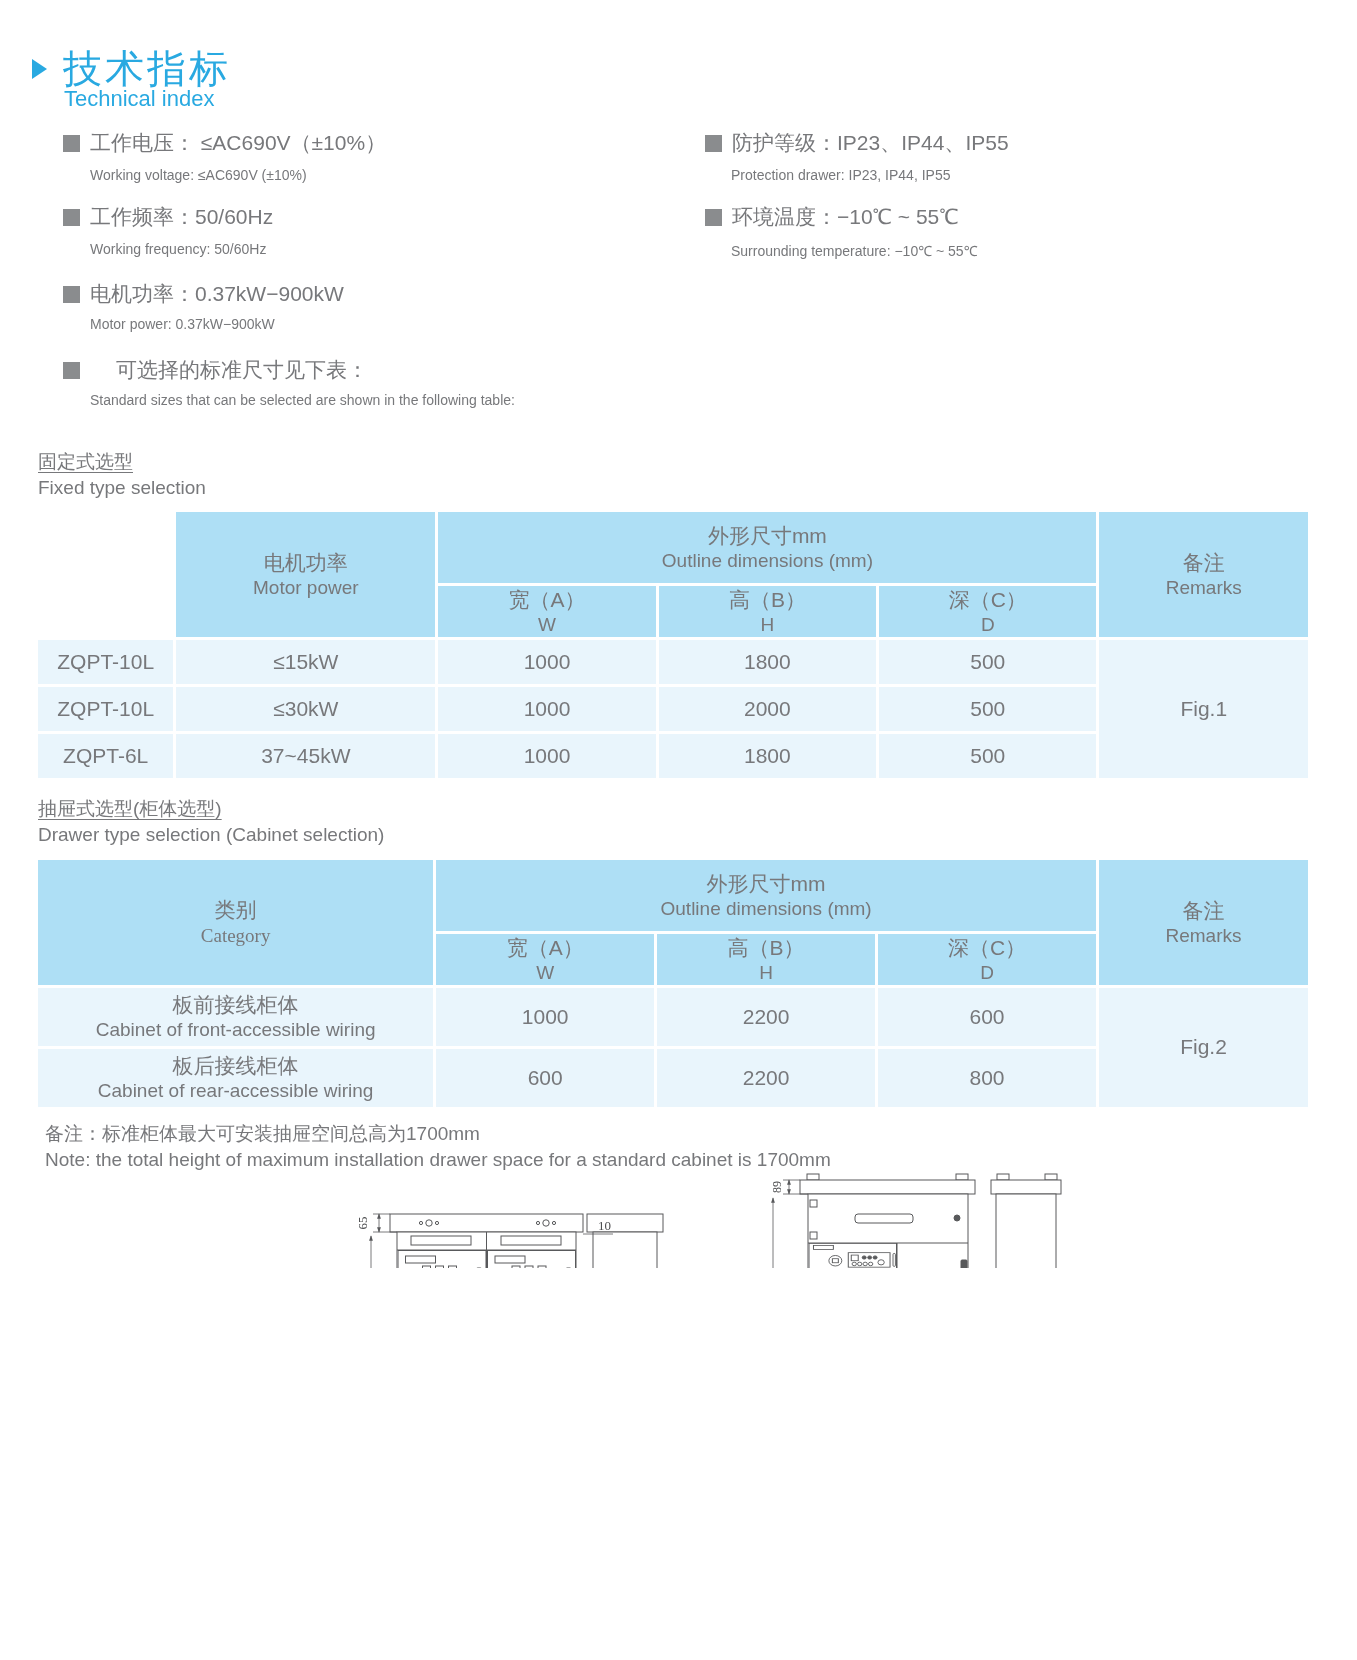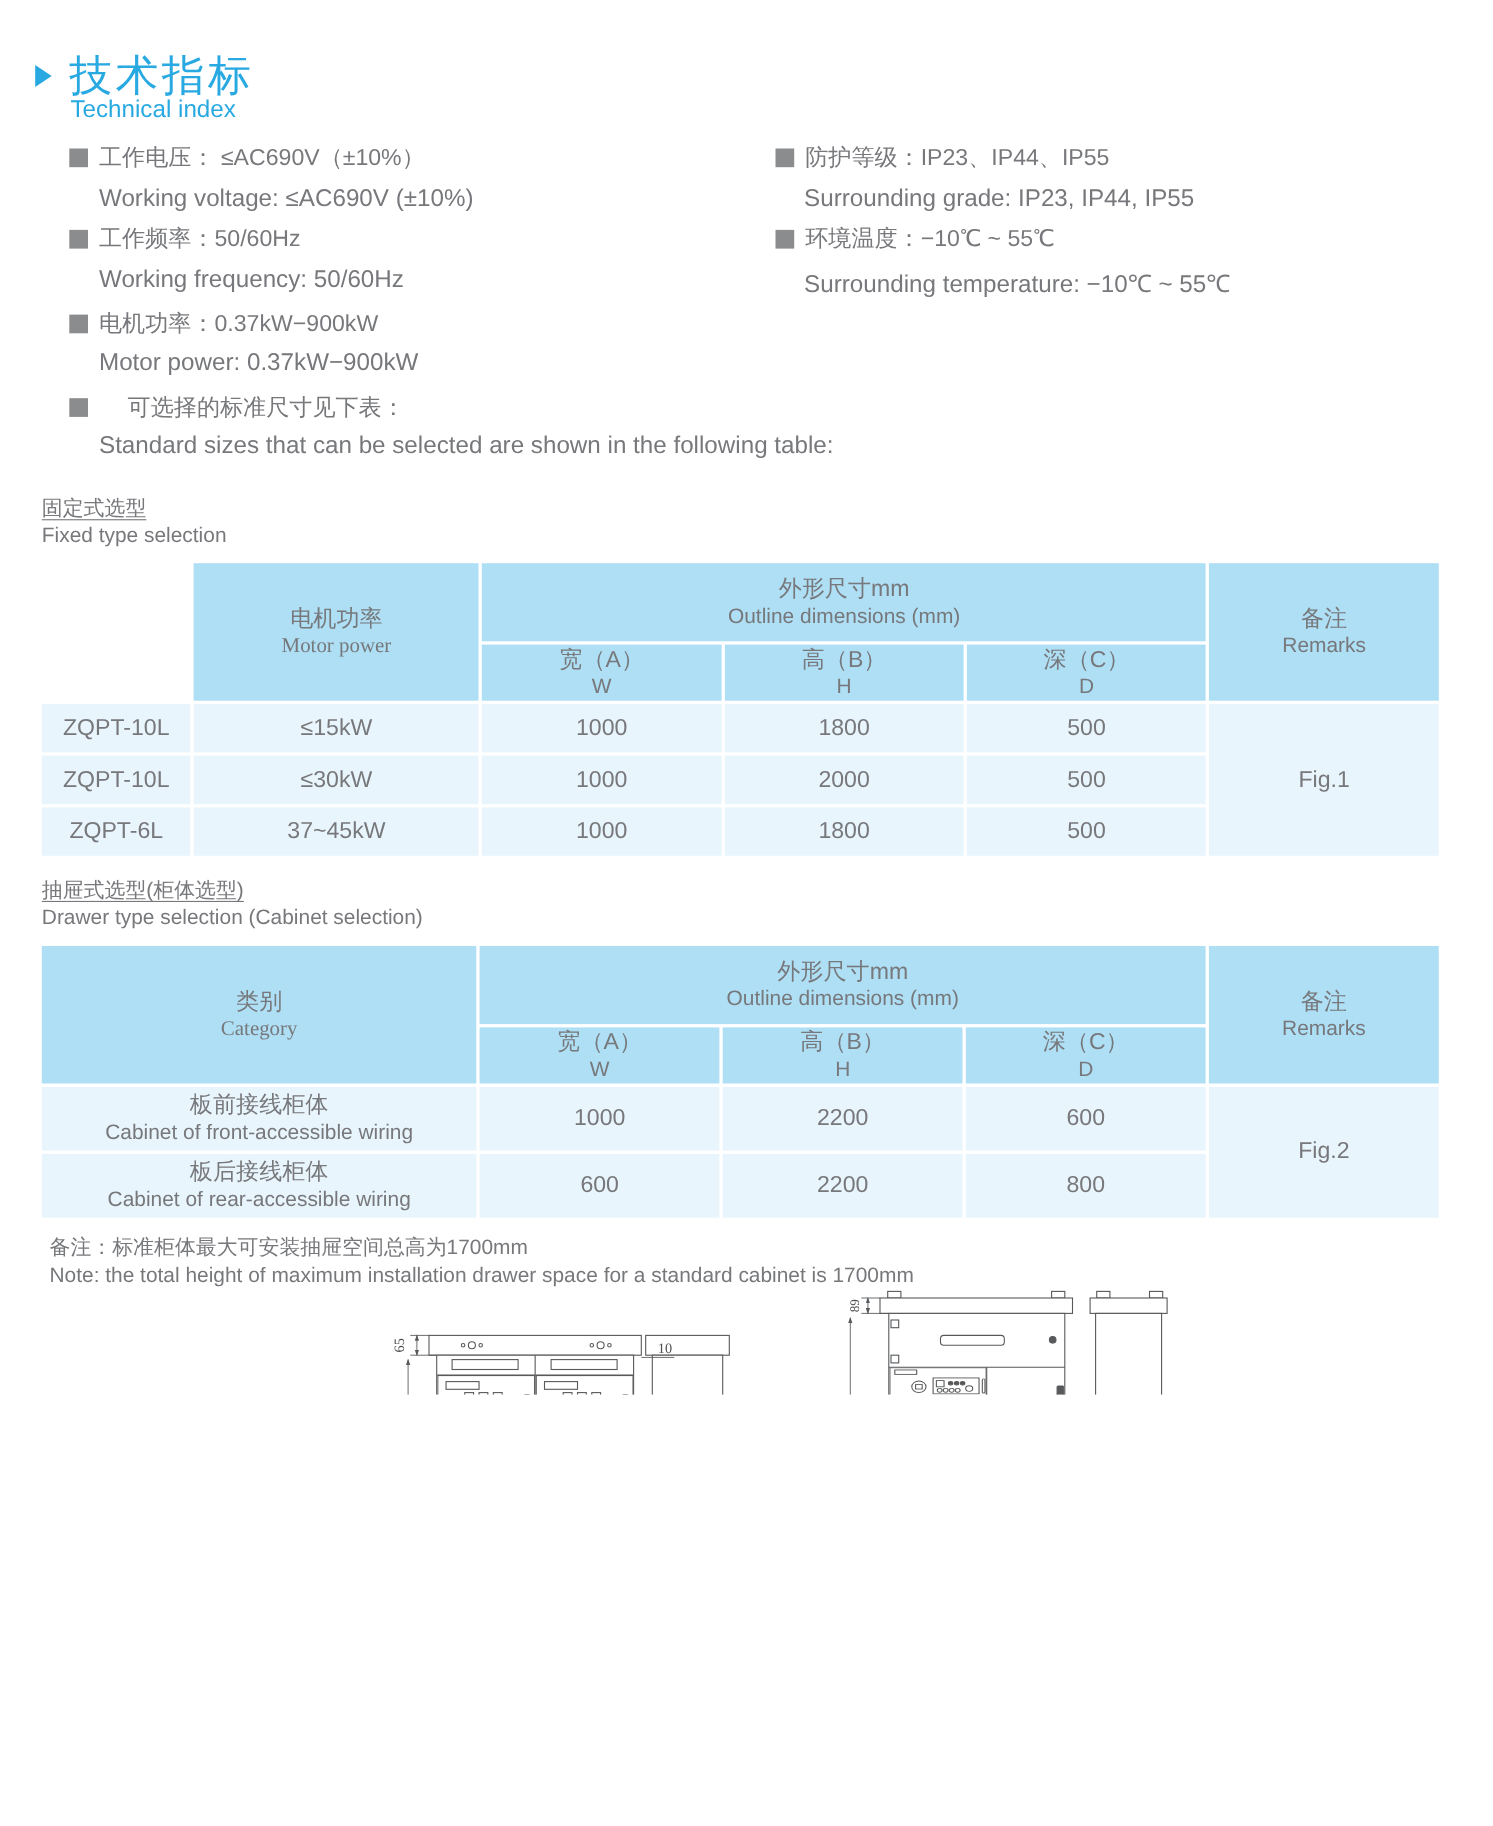--- a/index.html
+++ b/index.html
@@ -15,21 +15,21 @@
   .abs{position:absolute;}
   
   .title-row{display:flex;align-items:center;gap:16px;}
   .tri{width:0;height:0;border-left:15px solid var(--accent,#29a9e1);
        border-top:10px solid transparent;border-bottom:10px solid transparent;}
   .h1{font-size:39px;letter-spacing:3px;color:var(--accent,#29a9e1);font-weight:500;}
   .h2{font-size:22px;color:var(--accent,#29a9e1);}
   
   .spec-zh{display:flex;align-items:center;gap:10px;font-size:21px;white-space:nowrap;}
   .sq{width:17px;height:17px;background:#8a8c8e;flex:0 0 auto;}
-  .spec-en{font-size:22px;white-space:nowrap;}
+  .spec-en{font-size:14px;white-space:nowrap;}
   
   .sec-zh{font-size:19px;text-decoration:underline;text-underline-offset:4px;white-space:nowrap;}
   .sec-en{font-size:19px;white-space:nowrap;}
   
   .tbl{position:absolute;display:grid;gap:3px;}
   .hd{background:var(--table-header-bg,#aedff5);display:flex;flex-direction:column;
       align-items:center;justify-content:center;text-align:center;line-height:1.3;}
   .cd{background:var(--table-row-bg,#e9f5fc);display:flex;flex-direction:column;
       align-items:center;justify-content:center;text-align:center;font-size:21px;line-height:1.25;}
   .l1{font-size:21px;}
@@ -68,39 +68,39 @@
   <div class="abs spec-zh" style="left:63px;top:280px;">
     <span class="sq"></span>
     <span>电机功率：0.37kW−900kW</span>
   </div>
   <div class="abs spec-en" style="left:90px;top:316px;">Motor power: 0.37kW−900kW</div>
 
   <div class="abs spec-zh" style="left:705px;top:129px;">
     <span class="sq"></span>
     <span>防护等级：IP23、IP44、IP55</span>
   </div>
-  <div class="abs spec-en" style="left:731px;top:167px;">Surrounding grade: IP23, IP44, IP55</div>
+  <div class="abs spec-en" style="left:731px;top:167px;">Protection drawer: IP23, IP44, IP55</div>
 
   <div class="abs spec-zh" style="left:705px;top:203px;">
     <span class="sq"></span>
     <span>环境温度：−10℃ ~ 55℃</span>
   </div>
   <div class="abs spec-en" style="left:731px;top:241px;">Surrounding temperature: −10℃ ~ 55℃</div>
 
   <div class="abs spec-zh" style="left:63px;top:356px;gap:36px;">
     <span class="sq"></span>
     <span>可选择的标准尺寸见下表：</span>
   </div>
   <div class="abs spec-en" style="left:90px;top:392px;">Standard sizes that can be selected are shown in the following table:</div>
 
   <div class="abs sec-zh" style="left:38px;top:449px;">固定式选型</div>
   <div class="abs sec-en" style="left:38px;top:477px;">Fixed type selection</div>
 
   <div class="tbl" style="left:38px;top:512px;width:1270px;grid-template-columns:137fr 262fr 220fr 220fr 220fr 211fr;grid-template-rows:71px 51px 44px 44px 44px;">
-    <div class="hd" style="grid-area:1/2/3/3;font-family:Liberation Serif, serif;">
+    <div class="hd" style="grid-area:1/2/3/3;">
       <span class="l1">电机功率</span>
       <span class="l2">Motor power</span>
     </div>
     <div class="hd" style="grid-area:1/3/2/6;">
       <span class="l1">外形尺寸mm</span>
       <span class="l2">Outline dimensions (mm)</span>
     </div>
     <div class="hd" style="grid-area:1/6/3/7;">
       <span class="l1">备注</span>
       <span class="l2">Remarks</span>

